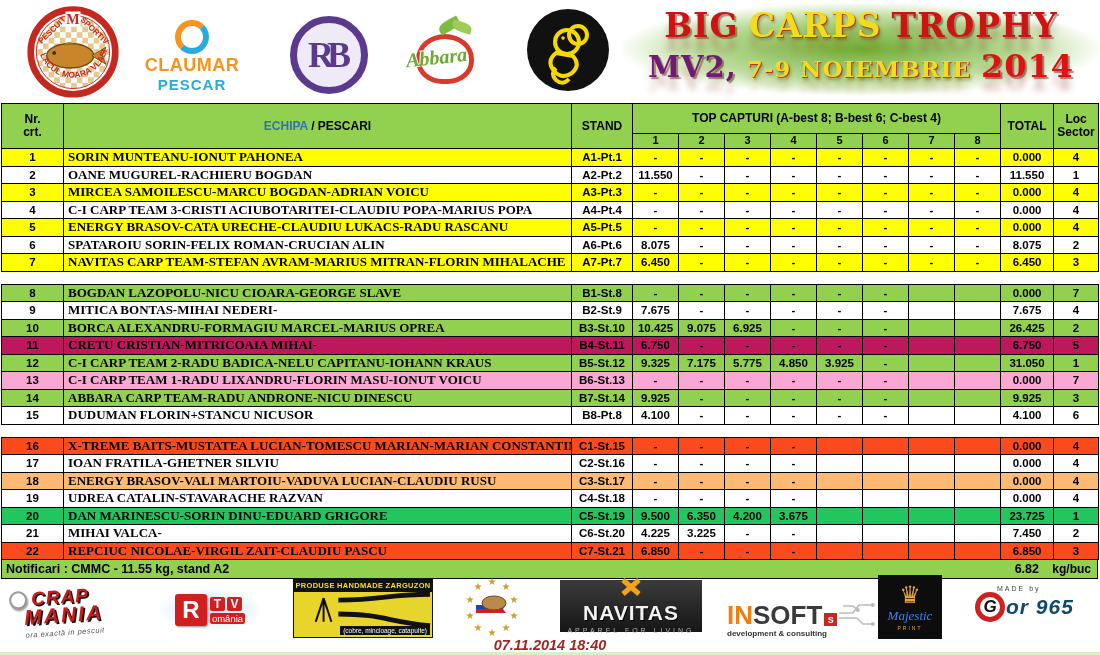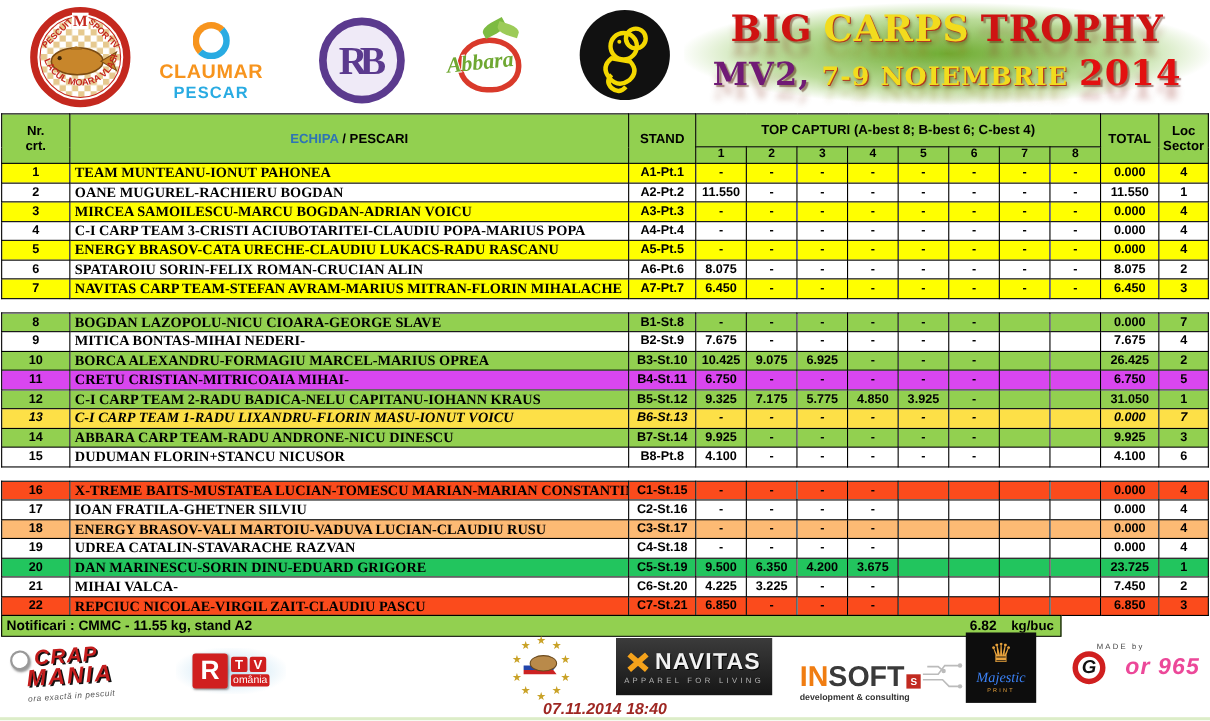--- a/index.html
+++ b/index.html
@@ -43,21 +43,21 @@
   .th-main { height:30px; font-size:12px; }
   .th-sub { height:15px; font-size:11px; }
   .th-echipa-blue { color:#2E74B5; }
   tbody tr { height:17.5px; }
   tbody td.num { text-align:center; font-weight:bold; font-size:11.5px; white-space:nowrap; overflow:hidden; }
   tbody td.team { font-family:"Liberation Serif", serif; font-weight:bold; font-size:13px; padding-left:4px; white-space:nowrap; overflow:hidden; }
   tr.gap { height:13px; }
   tr.gap td { border:none; background:#fff; }
 
   
-  .notice-bar { position:absolute; left:1px; top:559px; width:964px; height:20px; background:#92D050; border:1px solid #000; display:flex; align-items:center; }
+  .notice-bar { position:absolute; left:1px; top:559px; width:1097px; height:20px; background:#92D050; border:1px solid #000; display:flex; align-items:center; }
   .notice-text { font-weight:bold; font-size:12.5px; padding-left:4px; }
   .notice-avg { position:absolute; right:58px; font-weight:bold; font-size:12.5px; }
   .notice-unit { position:absolute; right:6px; font-weight:bold; font-size:12px; }
 
   
   .sponsor-strip { position:absolute; left:0; top:579px; width:1100px; height:59px; background:#fff; }
   .sp { position:absolute; }
   .sp-crap { left:10px; top:6px; width:140px; transform:rotate(-4deg); }
   .crap-row { display:flex; align-items:center; }
   .crap-ball { width:18px; height:18px; border-radius:50%; background:#fff; border:2px solid #999; box-shadow:1px 2px 2px rgba(0,0,0,.4); margin-right:4px; }
@@ -68,38 +68,38 @@
   .rtv-r { background:#D01F1F; color:#fff; font-weight:bold; font-size:24px; width:32px; height:32px; display:flex; align-items:center; justify-content:center; border-radius:3px; box-shadow:1px 1px 2px rgba(0,0,0,.4); }
   .rtv-right { margin-left:3px; }
   .rtv-tv { display:flex; gap:2px; }
   .rtv-tv span { background:#D01F1F; color:#fff; font-weight:bold; font-size:12px; width:15px; height:14px; display:flex; align-items:center; justify-content:center; border-radius:2px; }
   .rtv-ro { background:#D01F1F; color:#fff; font-size:9.5px; padding:0 2px; margin-top:2px; border-radius:2px; text-align:center; }
   .sp-zarg { left:293px; top:-1px; width:140px; height:60px; background:#E8D52C; border:1px solid #111; }
   .zarg-top { background:#111; color:#F4DE2A; font-weight:bold; font-size:7.5px; text-align:center; padding:2px 0; letter-spacing:.3px; white-space:nowrap; }
   .zarg-bottom { position:absolute; right:2px; bottom:2px; background:#111; color:#fff; font-size:6.5px; padding:1px 3px; }
   .sp-stars { left:462px; top:-4px; width:60px; height:64px; }
   .sp-navitas { left:560px; top:1px; width:142px; height:52px; background:linear-gradient(180deg,#3b3b3b,#161616); display:flex; flex-direction:column; align-items:center; justify-content:center; }
-  .nav-row { display:flex; align-items:center; gap:5px; }
+  .nav-row { display:flex; align-items:center; gap:5px;flex-direction:column; }
   .nav-name { color:#f2f2f2; font-weight:bold; font-size:21px; letter-spacing:1px; text-shadow:1px 1px 0 #000; }
   .nav-tag { color:#b5b5b5; font-size:7px; letter-spacing:3px; margin-top:2px; }
   .sp-insoft { left:727px; top:19px; width:150px; height:44px; }
   .insoft-row { display:flex; align-items:flex-end; }
   .insoft-in { color:#F07D12; font-weight:bold; font-size:26px; line-height:1; }
   .insoft-soft { color:#3a3a3a; font-weight:bold; font-size:26px; line-height:1; }
   .insoft-badge { background:#C22A20; color:#fff; font-weight:bold; font-size:9px; width:13px; height:13px; display:flex; align-items:center; justify-content:center; margin-left:2px; margin-bottom:2px; }
   .insoft-tag { font-size:8px; color:#333; font-weight:bold; margin-top:1px; }
   .sp-majestic { left:878px; top:-4px; width:64px; height:64px; background:#0d0d0d; display:flex; flex-direction:column; align-items:center; justify-content:center; }
   .maj-crown { color:#E8A33D; font-size:24px; line-height:1; }
   .maj-name { color:#3b82f6; font-family:"Liberation Serif", serif; font-style:italic; font-size:13px; margin-top:1px; }
   .maj-sub { color:#E8A33D; font-size:5px; letter-spacing:2px; margin-top:1px; }
   .sp-gor { left:975px; top:6px; width:118px; height:44px; }
   .gor-made { font-size:7px; letter-spacing:2px; color:#444; margin-left:22px; }
   .gor-row { display:flex; align-items:center; }
   .gor-circle { width:30px; height:30px; border-radius:50%; border:5px solid #D01F1F; display:flex; align-items:center; justify-content:center; color:#111; font-weight:bold; font-size:17px; font-style:italic; }
-  .gor-rest { font-weight:bold; font-style:italic; font-size:21px; color:#ec4899; margin-left:18px; letter-spacing:1px; }
+  .gor-rest { font-weight:bold; font-style:italic; font-size:21px; color:#0c4a6e; margin-left:1px; letter-spacing:1px; }
 
   .timestamp { position:absolute; left:0; top:637px; width:1100px; text-align:center; color:#9E2722; font-weight:bold; font-style:italic; font-size:14.5px; }
   .bottom-tint { position:absolute; left:0; bottom:0; width:1100px; height:3px; background:#DCEDC8; }
 </style>
 </head>
 <body>
 
 <div class="logo-strip">
 
   <div class="toplogo logo-badge">
@@ -214,21 +214,21 @@
       <th class="th-sub">4</th>
       <th class="th-sub">5</th>
       <th class="th-sub">6</th>
       <th class="th-sub">7</th>
       <th class="th-sub">8</th>
     </tr>
   </thead>
   <tbody>
       <tr style="background: rgb(255, 255, 0);">
         <td class="num">1</td>
-        <td class="team">TEAM MUNTEANU-IONUT PAHONEA</td>
+        <td class="team">SORIN MUNTEANU-IONUT PAHONEA</td>
         <td class="num">A1-Pt.1</td>
         <td class="num">-</td>
         <td class="num">-</td>
         <td class="num">-</td>
         <td class="num">-</td>
         <td class="num">-</td>
         <td class="num">-</td>
         <td class="num">-</td>
         <td class="num">-</td>
         <td class="num">0.000</td>
@@ -365,21 +365,21 @@
         <td class="num">9.075</td>
         <td class="num">6.925</td>
         <td class="num">-</td>
         <td class="num">-</td>
         <td class="num">-</td>
         <td class="num"></td>
         <td class="num"></td>
         <td class="num">26.425</td>
         <td class="num">2</td>
       </tr>
-      <tr style="background: #d946ef;">
+      <tr style="background: #be185d;">
         <td class="num">11</td>
         <td class="team">CRETU CRISTIAN-MITRICOAIA MIHAI-</td>
         <td class="num">B4-St.11</td>
         <td class="num">6.750</td>
         <td class="num">-</td>
         <td class="num">-</td>
         <td class="num">-</td>
         <td class="num">-</td>
         <td class="num">-</td>
         <td class="num"></td>
@@ -395,21 +395,21 @@
         <td class="num">7.175</td>
         <td class="num">5.775</td>
         <td class="num">4.850</td>
         <td class="num">3.925</td>
         <td class="num">-</td>
         <td class="num"></td>
         <td class="num"></td>
         <td class="num">31.050</td>
         <td class="num">1</td>
       </tr>
-      <tr style="background: #fde047; font-style: italic;">
+      <tr style="background: #f9a8d4;">
         <td class="num">13</td>
         <td class="team">C-I CARP TEAM 1-RADU LIXANDRU-FLORIN MASU-IONUT VOICU</td>
         <td class="num">B6-St.13</td>
         <td class="num">-</td>
         <td class="num">-</td>
         <td class="num">-</td>
         <td class="num">-</td>
         <td class="num">-</td>
         <td class="num">-</td>
         <td class="num"></td>
@@ -579,20 +579,29 @@
     <div class="rtv-r">R</div>
     <div class="rtv-right">
       <div class="rtv-tv">
         <span>T</span>
         <span>V</span>
       </div>
       <div class="rtv-ro">omânia</div>
     </div>
   </div>
 
+  <div class="sp sp-zarg">
+    <div class="zarg-top">PRODUSE HANDMADE ZARGUZON</div>
+    <svg viewBox="0 0 140 38" width="138" height="38">
+      <path d="M30 6 L22 30 M30 6 L38 30 M30 6 L30 30" stroke="#111" stroke-width="2" fill="none"></path>
+      <path d="M45 8 C 90 8 95 2 138 2" stroke="#111" stroke-width="5" fill="none"></path>
+      <path d="M45 22 C 90 22 95 30 138 34" stroke="#111" stroke-width="5" fill="none"></path>
+    </svg>
+    <div class="zarg-bottom">(cobre, mincioage, catapulte)</div>
+  </div>
 
   <div class="sp sp-stars">
     <svg viewBox="0 0 60 64" width="60" height="64">
       <g fill="#C9A227" font-size="10" text-anchor="middle" font-family="DejaVu Sans, sans-serif">
         <text x="30" y="10">★</text>
           <text x="16" y="15">★</text>
           <text x="44" y="15">★</text>
         <text x="8" y="28">★</text>
           <text x="52" y="28">★</text>
         <text x="8" y="44">★</text>

